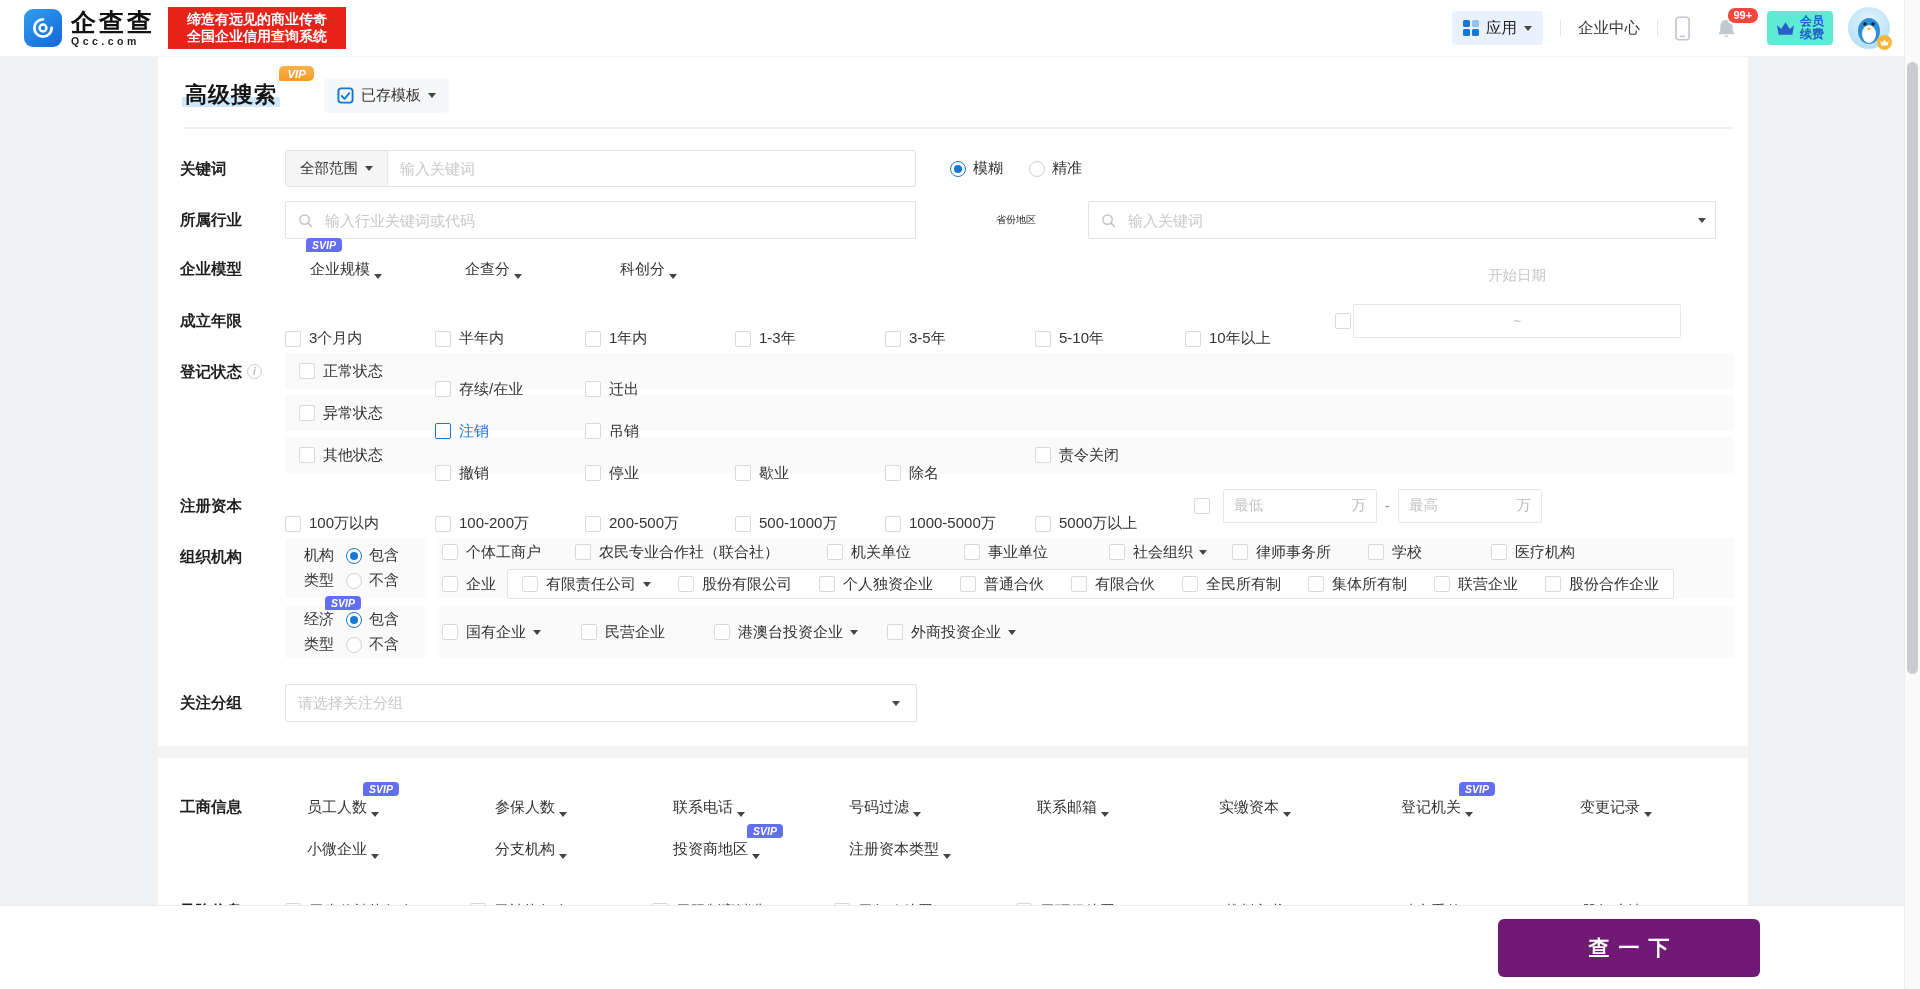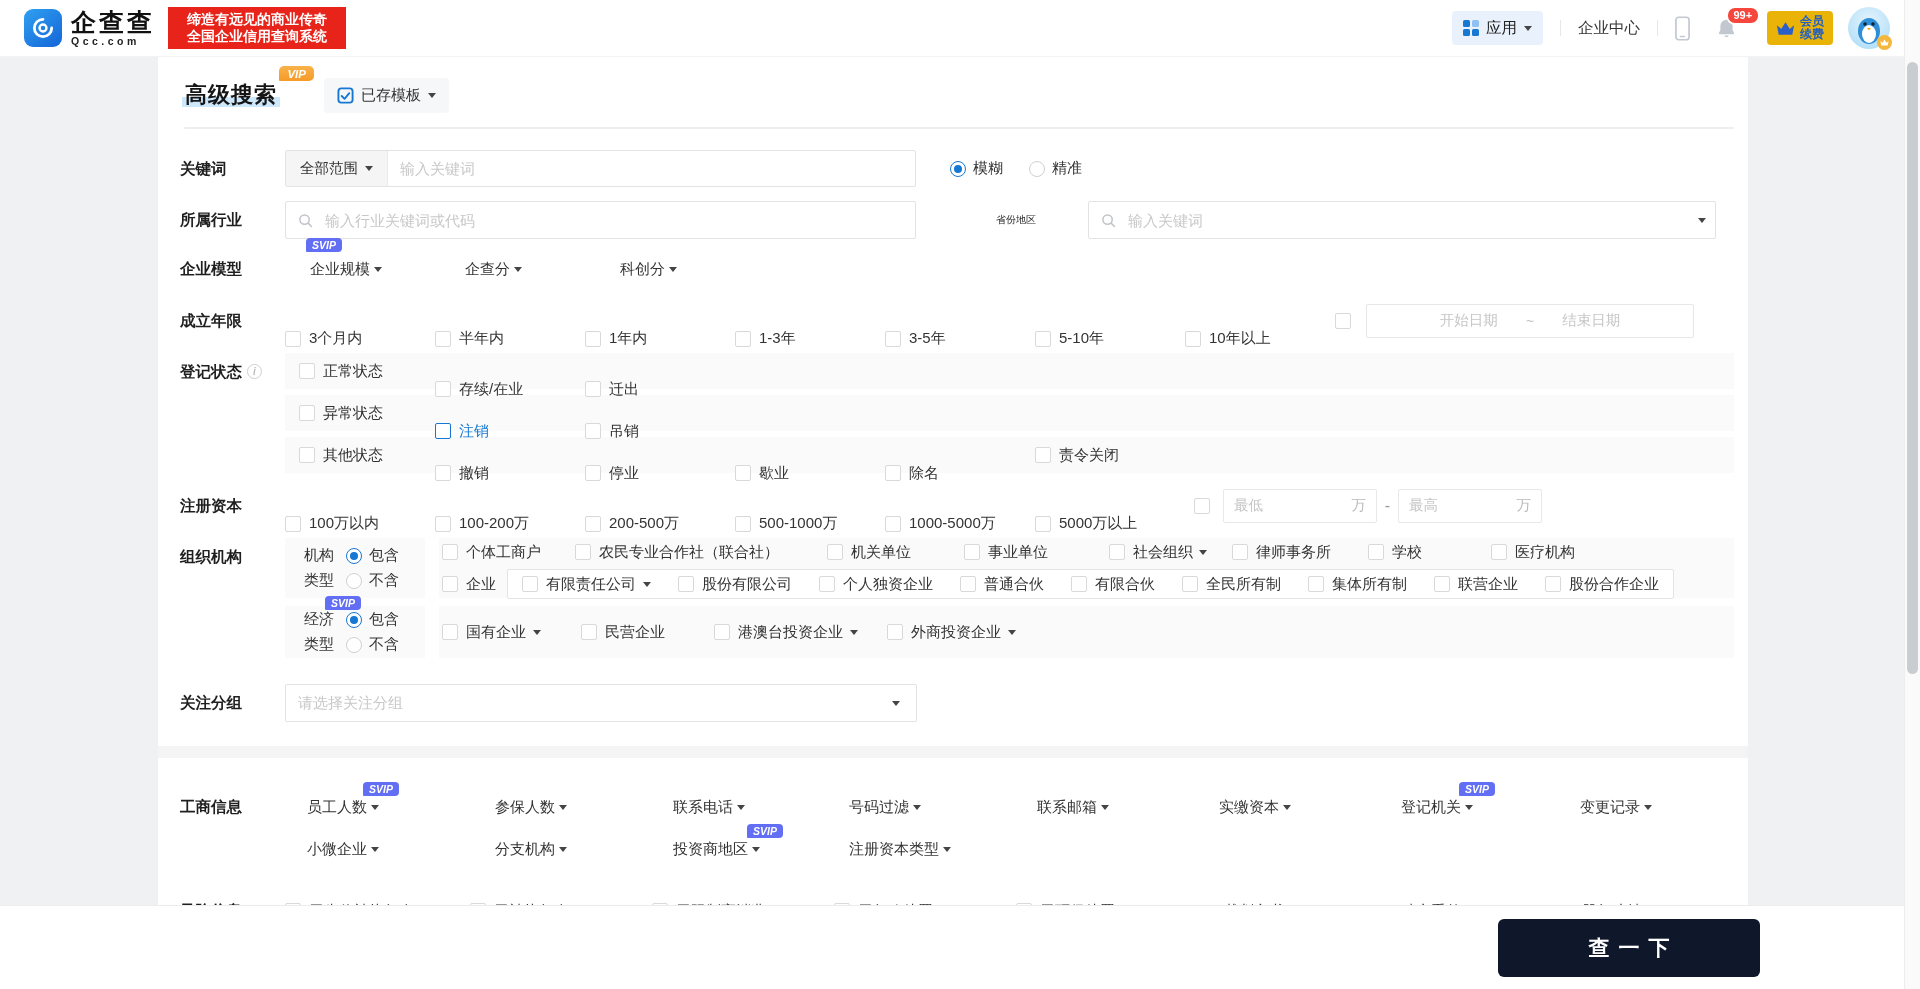--- a/index.html
+++ b/index.html
@@ -29,21 +29,21 @@
                align-items:center; gap:7px; font-size:15.5px; color:#222; cursor:pointer;}
   .grid-icon { display:grid; grid-template-columns:7px 7px; grid-auto-rows:7px; gap:2px; }
   .grid-icon i { background:#1678d3; border-radius:1.5px; }
   .grid-icon i:nth-child(2) { background:#8fc2f3; }
   .hdivider { width:1px; height:16px; background:#e7e7e7; margin:0 17px; }
   .hlink { font-size:15.5px; color:#333; text-decoration:none; cursor:pointer;}
   .icon-btn { display:flex; align-items:center; cursor:pointer; }
   .bell-wrap { position:relative; margin-left:26px; }
   .badge99 { position:absolute; top:-11px; left:10px; background:#f5473d; color:#fff; font-size:11px;
              font-weight:700; padding:1.5px 5.5px; border-radius:9px; border:2px solid #fff; }
-  .renew { margin-left:30px; background:#eab308; border-radius:4px; padding:4px 9px; display:flex;
+  .renew { margin-left:30px; background:#5eead4; border-radius:4px; padding:4px 9px; display:flex;
            gap:5px; align-items:center; cursor:pointer;}
   .renew-txt div { font-size:12px; font-weight:700; color:#1f5fc4; line-height:13px; }
   .avatar { margin-left:15px; width:42px; height:42px; border-radius:50%;
             background:radial-gradient(circle at 50% 35%,#e4f5fe,#a8d9f6); position:relative; cursor:pointer;}
   .avatar-badge { position:absolute; right:-2px; bottom:-1px; width:15px; height:15px; border-radius:50%;
                   background:#f5b63c; display:flex; align-items:center; justify-content:center; }
 
   
   .content { position:absolute; left:158px; top:57px; width:1590px; height:848px; background:#fff; overflow:hidden;}
   .title-row { display:flex; align-items:center; height:60px; padding:16px 0 0 24px; gap:44px;}
@@ -66,41 +66,41 @@
   .cb { width:16px; height:16px; border:1px solid #d9d9d9; border-radius:2px; background:#fff;
         display:inline-block; flex-shrink:0; margin-right:8px; }
   .cb.blue { border-color:#1678d3; }
   .citem { display:flex; align-items:center; font-size:15px; color:#333; cursor:pointer; }
   .citem.blue .ct { color:#1678d3; }
   .radio { width:16px; height:16px; border-radius:50%; border:1px solid #d0d0d0; background:#fff;
            display:inline-block; flex-shrink:0; margin-right:7px; position:relative; }
   .radio.on { border-color:#1678d3; }
   .radio.on::after { content:""; position:absolute; inset:3px; background:#1678d3; border-radius:50%; }
   .ritem { display:flex; align-items:center; font-size:15px; color:#333; cursor:pointer; }
-  .drop { display:inline-flex; align-items:center; gap:4px; font-size:15px; color:#333; cursor:pointer; }
+  .drop { display:inline-flex; align-items:flex-end; gap:4px; font-size:15px; color:#333; cursor:pointer; }
 
   .w150 { width:150px;margin-top:36px; } .bw136 { width:136px; }
   .kw-box { width:631px; height:37px; border:1px solid #e3e3e3; border-radius:2px; display:flex; align-items:center;}
   .kw-scope { width:102px; height:100%; background:#f5f5f6; border-right:1px solid #e9e9e9; display:flex;
               align-items:center; justify-content:center; gap:7px; font-size:14.5px; color:#333; cursor:pointer;}
   .kw-box input, .sbox input { border:none; outline:none; flex:1; font-size:15px; font-family:inherit; padding:0 12px; color:#333; min-width:0;}
   .kw-box input::placeholder, .sbox input::placeholder { color:#c8c8c8; }
   .radio-group { display:flex; align-items:center; gap:26px; margin-left:34px; height:37px; }
   .sbox { height:38px; border:1px solid #e3e3e3; border-radius:2px; display:flex; align-items:center; padding:0 0 0 12px; }
   .sbox .mag { flex-shrink:0; }
   .flabel2 { margin-left:80px; width:92px; font-size:10px; font-weight:400; color:#1f1f1f; line-height:38px; }
   .model-row { position:relative; margin-bottom:17px; }
   .svip-badge { background:#626ef3; color:#fff; font-style:italic; font-weight:700; font-size:10.5px;
                 padding:1px 6px; border-radius:4px 4px 4px 1px; }
   .model-badge { position:absolute; left:126px; top:-15px; }
   .model-opts { display:flex; margin-left:25px; align-items:center; height:32px;}
   .model-opts .drop { width:155px; }
   .optrow { display:flex; align-items:center; height:37px; }
   .datebox { width:328px; height:34px; border:1px solid #e7e7e7; border-radius:2px; display:flex;
-             align-items:center; justify-content:center; gap:28px; color:#c6c6c6; font-size:14.5px; margin-left:15px;}
+             align-items:center; justify-content:center; gap:28px; color:#c6c6c6; font-size:14.5px; margin-left:2px;flex-direction:column;}
   .status-label { display:flex; align-items:flex-start; gap:5px; padding-top:9px; line-height:19px;}
   .info { width:15px; height:15px; border:1px solid #cfcfcf; border-radius:50%; color:#bdbdbd; font-size:10px;
           line-height:13px; text-align:center; font-style:italic; flex-shrink:0; margin-top:2px;}
   .bands { flex:1; margin-right:14px; }
   .band { height:36px; background:#fafafa; display:flex; align-items:center; padding-left:14px; margin-bottom:6px;}
   .numbox { width:154px; height:34px; border:1px solid #e8e8e8; border-radius:2px; display:flex;
             align-items:center; padding:0 10px; }
   .numbox .ph { flex:1; color:#c6c6c6; font-size:14.5px; }
   .numbox .unit { color:#b9b9b9; font-size:14.5px; }
   .dash { width:21px; text-align:center; color:#999; }
@@ -134,21 +134,21 @@
   .brow.pad { padding-left:22px; }
   .brow.mt { margin-top:16px; }
   .bitem { position:relative; display:flex; align-items:center; }
   .ibadge { position:absolute; top:-16px; }
   .w188{width:188px;} .w178{width:178px;} .w176{width:176px;} .w182{width:182px;} .w179{width:179px;}
   .w185{width:185px;} .w208{width:208px;} .w181{width:181px;} .w177{width:177px;}
 
   
   .footer { position:absolute; left:0; top:905px; width:1904px; height:84px; background:#fff;
             border-top:1px solid #ececec; z-index:3; }
-  .submit { position:absolute; left:1498px; top:13px; width:262px; height:58px; background:#0f172a;
+  .submit { position:absolute; left:1498px; top:13px; width:262px; height:58px; background:#701a75;
             color:#fff; font-size:21px; font-weight:700; letter-spacing:9px; padding-left:9px; border:none;
             border-radius:6px; cursor:pointer; font-family:inherit; }
 
   
   .sb { position:absolute; right:0; top:0; width:16px; height:989px; background:#fafafa;
         border-left:1px solid #ededed; z-index:6; }
   .sb-thumb { position:absolute; left:2px; top:62px; width:11px; height:612px; background:#c9cdd1; border-radius:6px;}
 </style>
 </head>
 <body>

